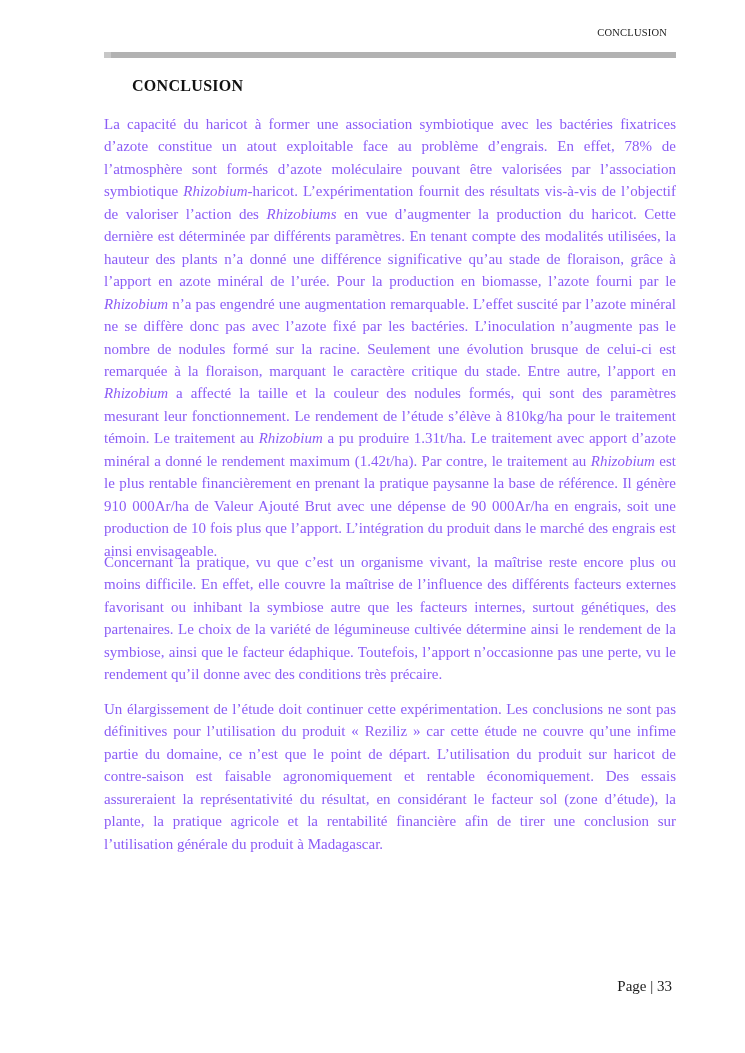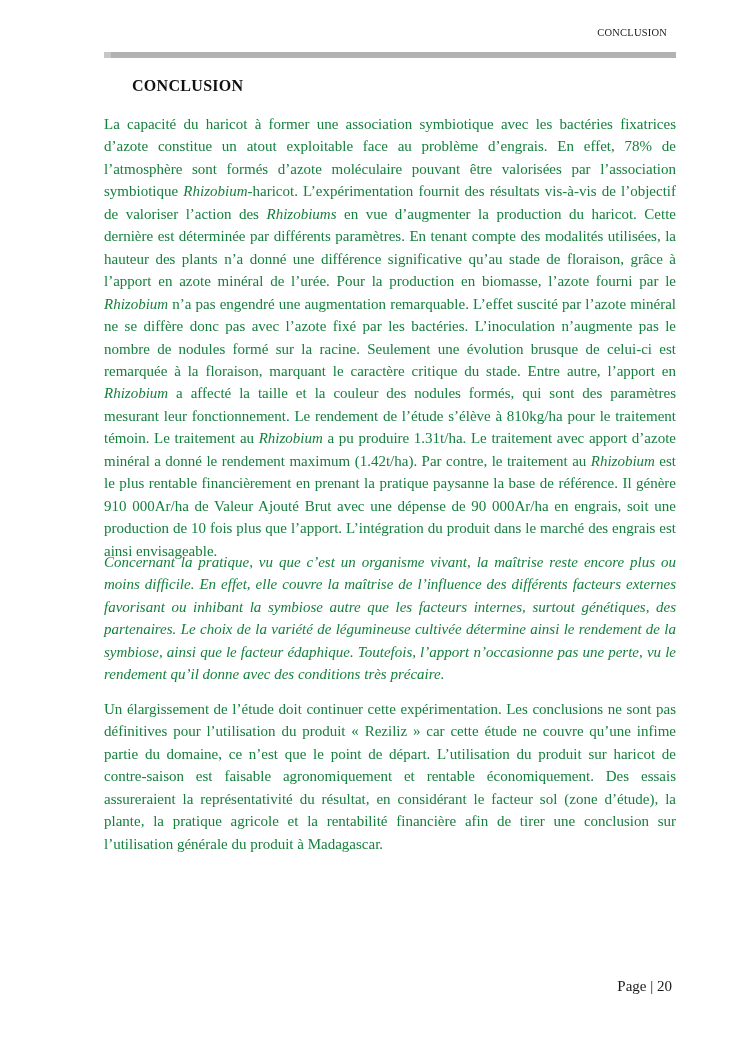--- a/index.html
+++ b/index.html
@@ -61,24 +61,24 @@
     width: 572px;
   }
   .content p {
     position: absolute;
     left: 0;
     width: 572px;
     margin: 0;
     font-size: 15px;
     line-height: 22.45px;
     text-align: justify;
-    color: #15803d;
+    color: #8b5cf6;
   }
   .content p:nth-of-type(1) { top: 0px; }
-  .content p:nth-of-type(2) { top: 438px; font-style: italic; }
+  .content p:nth-of-type(2) { top: 438px; }
   .content p:nth-of-type(3) { top: 585px; font-family: Liberation Serif, serif; }
   .content em {
     font-style: italic;
   }
   .page-footer {
     position: absolute;
     top: 978px;
     right: 73px;
     font-size: 15px;
     color: #1b1b1b;
@@ -97,15 +97,15 @@
   </div>
 
   <h1 class="section-heading">CONCLUSION</h1>
 
   <div class="content">
       <p><span>La capacité du haricot à former une association symbiotique avec les bactéries fixatrices d’azote constitue un atout exploitable face au problème d’engrais. En effet, 78% de l’atmosphère sont formés d’azote moléculaire pouvant être valorisées par l’association symbiotique </span><em>Rhizobium</em><span>-haricot. L’expérimentation fournit des résultats vis-à-vis de l’objectif de valoriser l’action des </span><em>Rhizobiums</em><span> en vue d’augmenter la production du haricot. Cette dernière est déterminée par différents paramètres. En tenant compte des modalités utilisées, la hauteur des plants n’a donné une différence significative qu’au stade de floraison, grâce à l’apport en azote minéral de l’urée. Pour la production en biomasse, l’azote fourni par le </span><em>Rhizobium</em><span> n’a pas engendré une augmentation remarquable. L’effet suscité par l’azote minéral ne se diffère donc pas avec l’azote fixé par les bactéries. L’inoculation n’augmente pas le nombre de nodules formé sur la racine. Seulement une évolution brusque de celui-ci est remarquée à la floraison, marquant le caractère critique du stade. Entre autre, l’apport en </span><em>Rhizobium</em><span> a affecté la taille et la couleur des nodules formés, qui sont des paramètres mesurant leur fonctionnement. Le rendement de l’étude s’élève à 810kg/ha pour le traitement témoin. Le traitement au </span><em>Rhizobium</em><span> a pu produire 1.31t/ha. Le traitement avec apport d’azote minéral a donné le rendement maximum (1.42t/ha). Par contre, le traitement au </span><em>Rhizobium</em><span> est le plus rentable financièrement en prenant la pratique paysanne la base de référence. Il génère 910 000Ar/ha de Valeur Ajouté Brut avec une dépense de 90 000Ar/ha en engrais, soit une production de 10 fois plus que l’apport. L’intégration du produit dans le marché des engrais est ainsi envisageable.</span></p>
       <p><span>Concernant la pratique, vu que c’est un organisme vivant, la maîtrise reste encore plus ou moins difficile. En effet, elle couvre la maîtrise de l’influence des différents facteurs externes favorisant ou inhibant la symbiose autre que les facteurs internes, surtout génétiques, des partenaires. Le choix de la variété de légumineuse cultivée détermine ainsi le rendement de la symbiose, ainsi que le facteur édaphique. Toutefois, l’apport n’occasionne pas une perte, vu le rendement qu’il donne avec des conditions très précaire.</span></p>
       <p><span>Un élargissement de l’étude doit continuer cette expérimentation. Les conclusions ne sont pas définitives pour l’utilisation du produit « Reziliz » car cette étude ne couvre qu’une infime partie du domaine, ce n’est que le point de départ. L’utilisation du produit sur haricot de contre-saison est faisable agronomiquement et rentable économiquement. Des essais assureraient la représentativité du résultat, en considérant le facteur sol (zone d’étude), la plante, la pratique agricole et la rentabilité financière afin de tirer une conclusion sur l’utilisation générale du produit à Madagascar.</span></p>
     </div>
 
-  <div class="page-footer">Page | 20</div>
+  <div class="page-footer">Page | 33</div>
 
 </div>
 
 </body></html>

